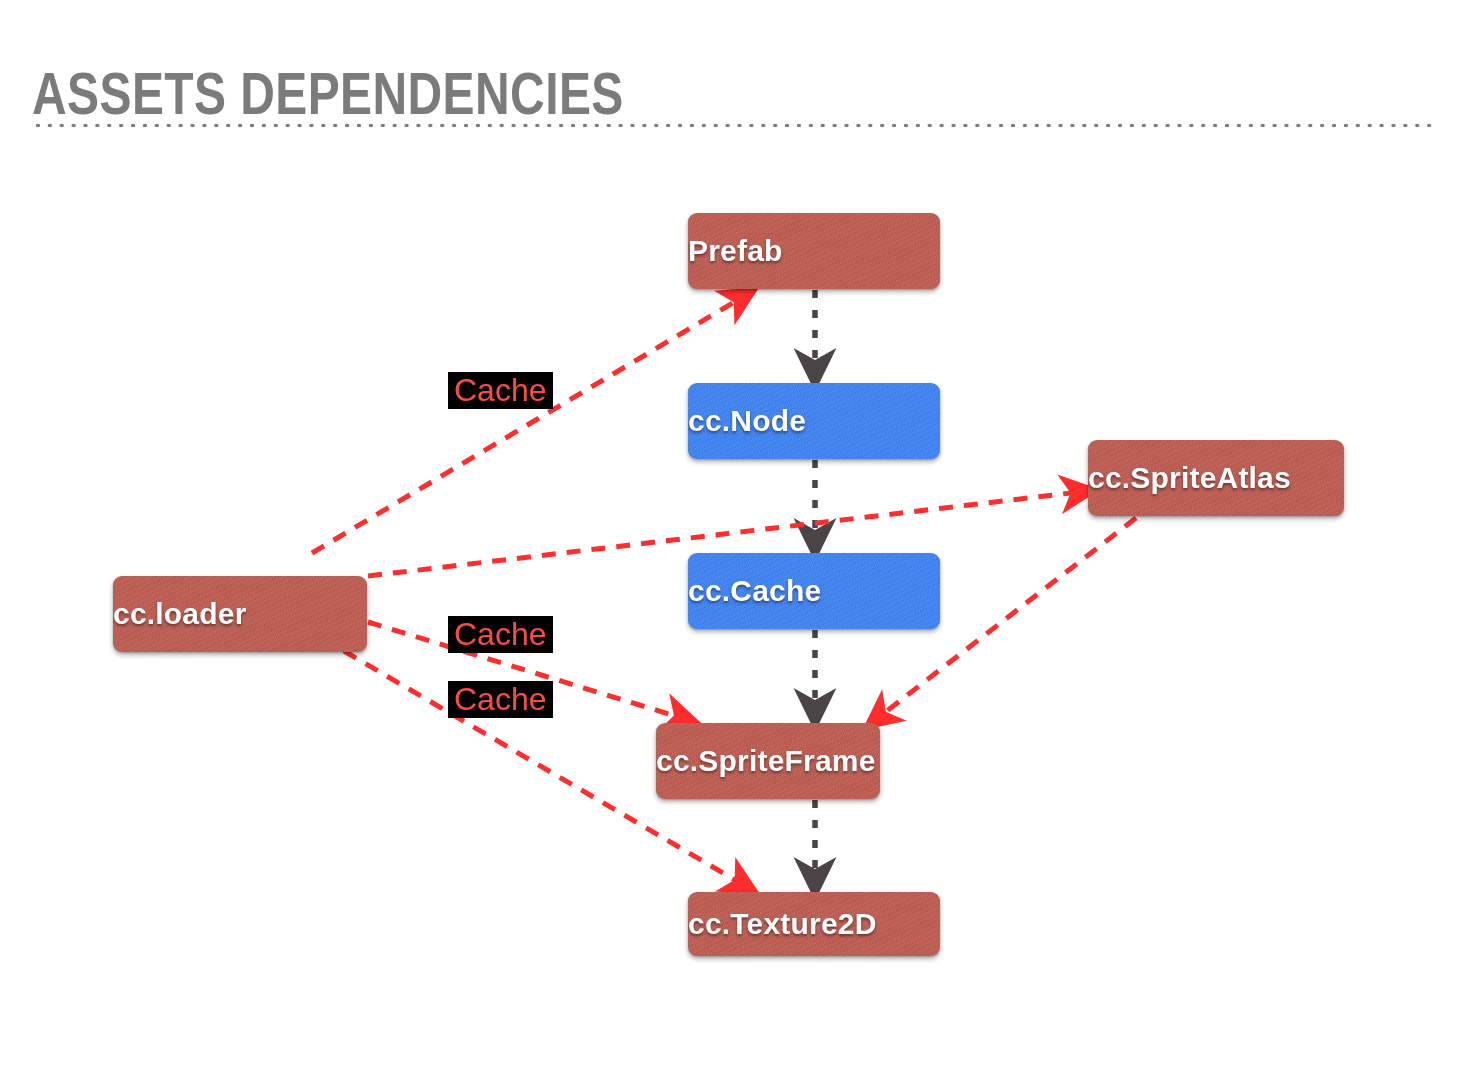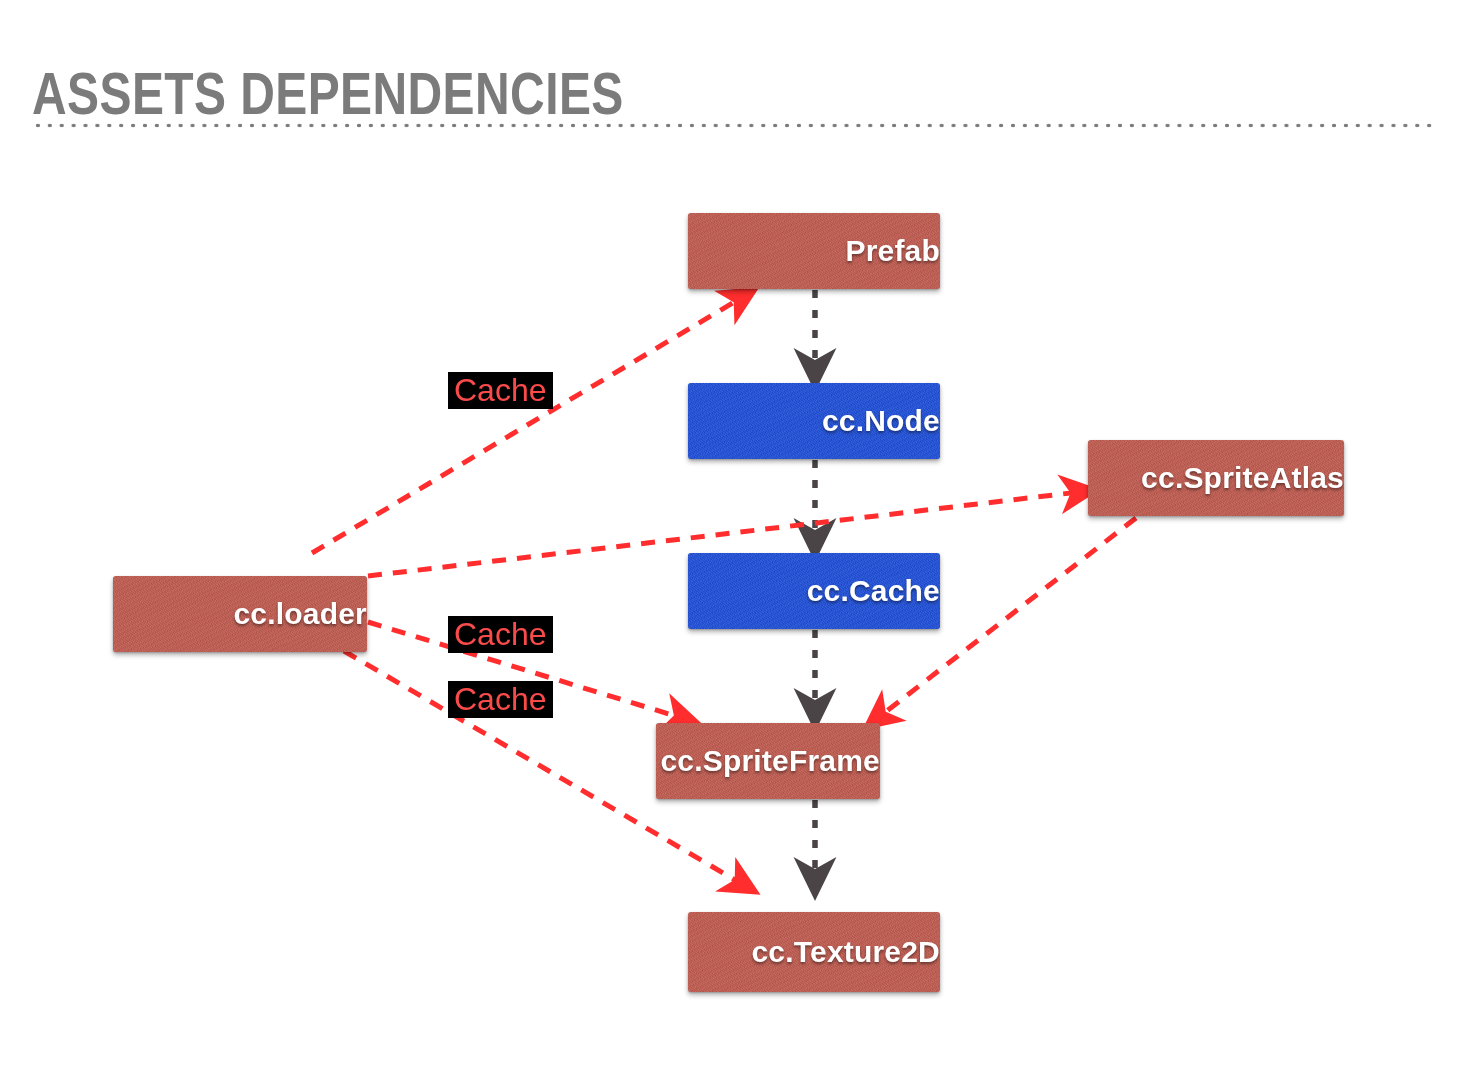--- a/index.html
+++ b/index.html
@@ -62,42 +62,42 @@
     left: 0;
     top: 0;
     width: 1470px;
     height: 1086px;
     pointer-events: none;
   }
 
   
   .node {
     position: absolute;
-    border-radius: 3px;
+    border-radius: 9px;
     box-sizing: border-box;
     display: flex;
     align-items: center;
-    justify-content: flex-end;
+    justify-content: flex-start;
     box-shadow: 0 3px 5px rgba(0,0,0,0.30), 0 1px 2px rgba(0,0,0,0.20);
     overflow: hidden;
   }
   .node::after {
     
     content: "";
     position: absolute;
     inset: 0;
     pointer-events: none;
     opacity: 0.30;
     background-image:
       repeating-linear-gradient(37deg, rgba(255,255,255,0.16) 0px, rgba(255,255,255,0.16) 1px, rgba(0,0,0,0.10) 1px, rgba(0,0,0,0.10) 2px),
       repeating-linear-gradient(117deg, rgba(255,255,255,0.13) 0px, rgba(255,255,255,0.13) 1px, rgba(0,0,0,0.09) 1px, rgba(0,0,0,0.09) 2px),
       repeating-linear-gradient(78deg, rgba(0,0,0,0.07) 0px, rgba(0,0,0,0.07) 1px, rgba(255,255,255,0.10) 1px, rgba(255,255,255,0.10) 3px);
   }
   .node.red  { background-color: #bf5a4e; }
-  .node.blue { background-color: #1d4ed8; }
+  .node.blue { background-color: #3b82f6; }
 
   .node-label {
     position: relative;
     z-index: 2;
     color: #ffffff;
     font-family: "Liberation Sans", "DejaVu Sans", sans-serif;
     font-size: 30px;
     font-weight: bold;
     letter-spacing: 0.2px;
     text-shadow: 0 2px 3px rgba(0,0,0,0.45);
@@ -170,21 +170,21 @@
     </div>
 
     <div class="node red" style="left:1088px; top:440px; width:256px; height:76px;">
       <span class="node-label">cc.SpriteAtlas</span>
     </div>
 
     <div class="node red" style="left:656px; top:723px; width:224px; height:76px;">
       <span class="node-label">cc.SpriteFrame</span>
     </div>
 
-    <div class="node red" style="left:688px; top:892px; width:252px; height:80px;margin-top:20px;">
+    <div class="node red" style="left:688px; top:892px; width:252px; height:64px;">
       <span class="node-label">cc.Texture2D</span>
     </div>
 
     <div class="node red" style="left:113px; top:576px; width:254px; height:76px;">
       <span class="node-label">cc.loader</span>
     </div>
 
   </div>
 </div>
 

